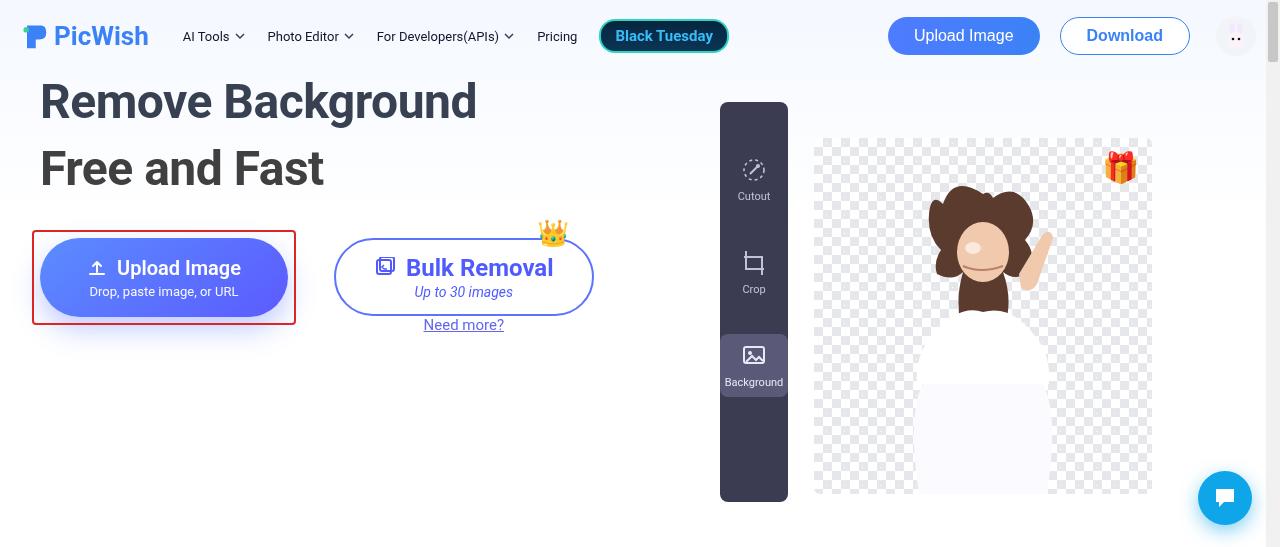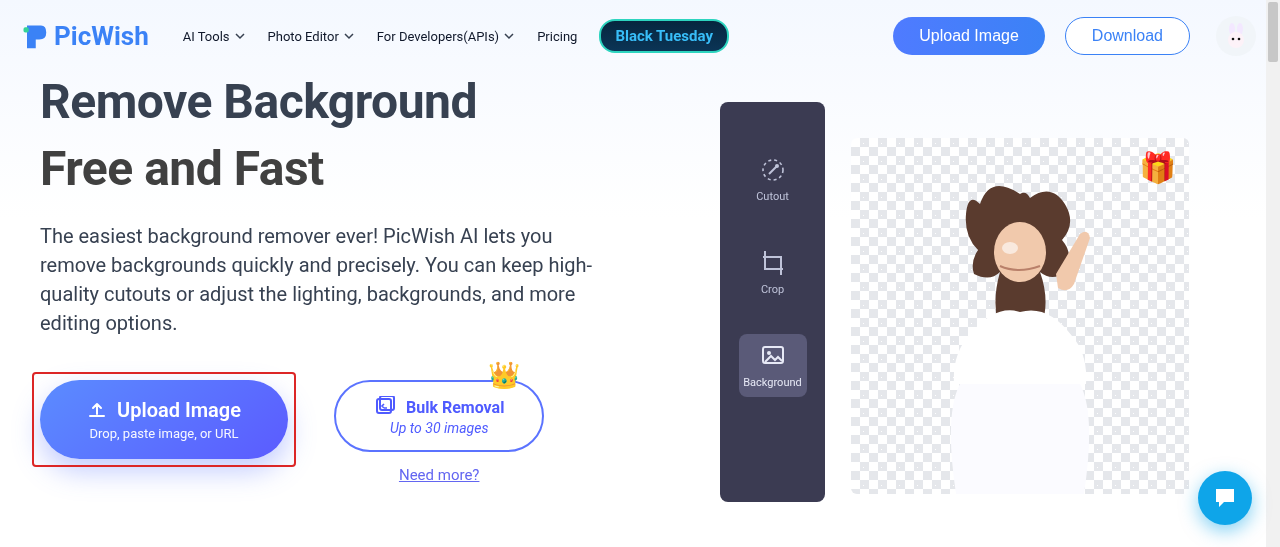--- a/index.html
+++ b/index.html
@@ -49,21 +49,21 @@
 }
 .bf-badge span { color: #38bdf8; }
 .spacer { flex: 1; }
 .btn-primary {
   background: linear-gradient(90deg,#4f7bff 0%, #3b82f6 100%);
   color: #fff; border: none; border-radius: 24px;
   padding: 10px 26px; font-size: 16px; font-weight: 500; cursor: pointer;
 }
 .btn-outline {
   background: #fff; color: #3b82f6; border: 1.5px solid #3b82f6;
-  border-radius: 24px; padding: 9px 26px; font-size: 16px; font-weight: 400; cursor: pointer;
+  border-radius: 24px; padding: 9px 26px; font-size: 16px; font-weight: 700; cursor: pointer;
 }
 .avatar {
   width: 40px; height: 40px; border-radius: 50%;
   background: #f1f5f9; display: flex; align-items: center; justify-content: center;
   margin-left: 6px;
 }
 
 
 .hero {
   display: flex;
@@ -106,35 +106,35 @@
 .crown {
   position: absolute; top: -20px; right: 24px;
   font-size: 26px;
 }
 .bulk-btn {
   background: #fff; border: 2px solid #5b73ff; border-radius: 44px;
   padding: 14px 38px;
   display: flex; flex-direction: column; align-items: center;
   cursor: pointer;
 }
-.bulk-btn .b-row { display: flex; align-items: center; gap: 10px; font-size: 16px; font-weight: 700; color: #4f5bff;}
+.bulk-btn .b-row { display: flex; align-items: center; gap: 10px; font-size: 24px; font-weight: 700; color: #4f5bff;}
 .bulk-btn .b-sub { font-size: 14px; color: #4f5bff; margin-top: 2px; font-style: italic;}
-.need-more { margin-top: 14px; font-size: 15px; color: #6366f1; text-decoration: underline; cursor: pointer;}
+.need-more { font-size: 15px; color: #6366f1; text-decoration: underline; cursor: pointer;}
 
 .noimg { margin-top: 44px; font-size: 19px; color: #374151; }
 
 
 .hero-right {
   position: relative;
   display: flex;
   align-items: flex-start;
   margin-top: 28px;
 }
 .tool-strip {
-  width: 105px; background: #3b3b52; border-radius: 8px;
+  width: 68px; background: #3b3b52; border-radius: 8px;
   display: flex; flex-direction: column; align-items: center;
   padding: 46px 0 26px 0; gap: 30px;
   height: 400px;
 }
 .tool {
   display: flex; flex-direction: column; align-items: center; gap: 6px;
   color: #bfc3d9; font-size: 11px; width: 68px;
   padding: 8px 0; border-radius: 8px;
 }
 .tool svg { width: 28px; height: 28px; }
@@ -240,21 +240,20 @@
     </svg>
   </div>
 </div>
 
 <div class="hero">
   <div class="hero-left">
     <h1>
       <span>Remove Background</span>
       <span class="accent">Free and Fast</span>
     </h1>
-    <p class="desc">The easiest background remover ever! PicWish AI lets you remove backgrounds quickly and precisely. You can keep high-quality cutouts or adjust the lighting, backgrounds, and more editing options.</p>
 
     <div class="actions">
       <div class="upload-btn">
         <div class="highlight-box"></div>
         <div class="up-row">
           <svg width="20" height="20" viewBox="0 0 20 20">
               <path d="M10 14V4M10 4l-4 4M10 4l4 4M3 16h14" stroke="#fff" stroke-width="2" fill="none" stroke-linecap="round" stroke-linejoin="round"></path>
             </svg>
           <span>Upload Image</span>
         </div>

